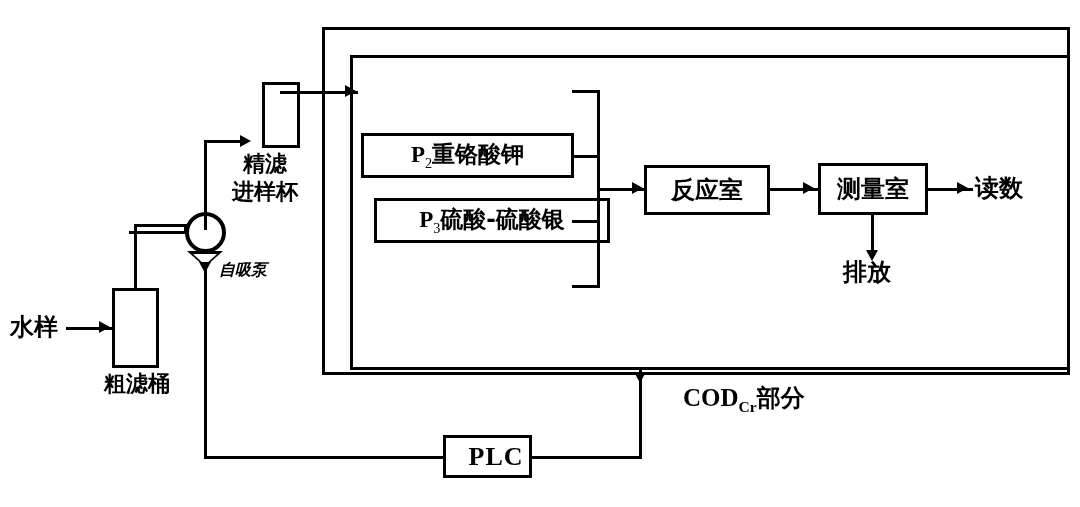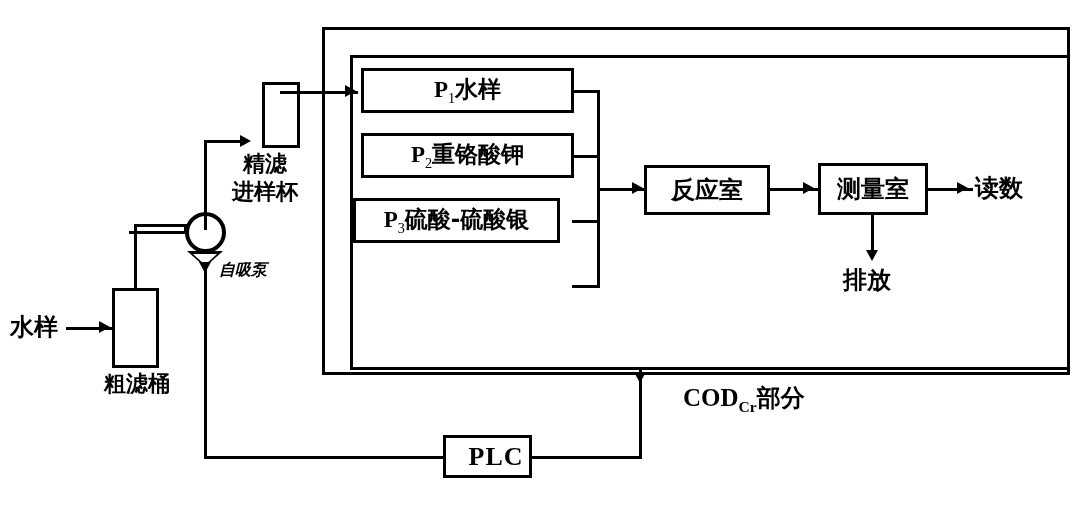--- a/index.html
+++ b/index.html
@@ -143,33 +143,28 @@
   <div class="hline" style="left:204px; top:140px; width:42px;"></div>
   <div class="ar ar-r" style="left:240px; top:135px;"></div>
 
   <div class="node" style="left:262px; top:82px; width:38px; height:66px;"></div>
   <div class="lbl cn" style="left:243px; top:152px; font-size:22px;">精滤</div>
   <div class="lbl cn" style="left:232px; top:180px; font-size:22px;">进样杯</div>
 
   <div class="hline" style="left:280px; top:91px; width:78px;"></div>
   <div class="ar ar-r" style="left:345px; top:85px;"></div>
 
-  <div class="node" style="left:361px; top:68px; width:213px; height:45px;">
-    <span class="pbox-text">
-      <span class="pfx">P</span><span class="sub">1</span><span class="cn">水样</span>
-    </span>
-  </div>
 
   <div class="node" style="left:361px; top:133px; width:213px; height:45px;">
     <span class="pbox-text">
       <span class="pfx">P</span><span class="sub">2</span><span class="cn">重铬酸钾</span>
     </span>
   </div>
 
-  <div class="node" style="left:353px; top:198px; width:207px; height:45px;">
+  <div class="node" style="left:374px; top:198px; width:236px; height:45px;">
     <span class="pbox-text">
       <span class="pfx">P</span><span class="sub">3</span><span class="cn">硫酸-硫酸银</span>
     </span>
   </div>
 
 
   <div class="hline" style="left:572px; top:90px; width:28px;"></div>
   <div class="hline" style="left:572px; top:155px; width:28px;"></div>
   <div class="hline" style="left:572px; top:220px; width:28px;"></div>
   <div class="hline" style="left:572px; top:285px; width:28px;"></div>
@@ -188,21 +183,21 @@
   <div class="node" style="left:818px; top:163px; width:110px; height:52px;">
     <span class="cn" style="font-size:24px;">测量室</span>
   </div>
 
   <div class="hline" style="left:928px; top:188px; width:45px;"></div>
   <div class="ar ar-r" style="left:957px; top:182px;"></div>
   <div class="lbl cn" style="left:975px; top:176px; font-size:24px;">读数</div>
 
   <div class="vline" style="left:871px; top:215px; height:43px;"></div>
   <div class="ar ar-d" style="left:866px; top:250px;"></div>
-  <div class="lbl cn" style="left:843px; top:268px; font-size:24px;">排放</div>
+  <div class="lbl cn" style="left:843px; top:260px; font-size:24px;">排放</div>
 
   <div class="lbl serif" style="left:683px; top:385px; font-size:25px; font-weight:bold;">
     <span>COD</span><span class="sub">Cr</span><span class="cn" style="font-size:24px;">部分</span>
   </div>
 
   <div class="vline" style="left:639px; top:370px; height:88px;"></div>
   <div class="ar ar-d" style="left:634px; top:372px;"></div>
   <div class="hline" style="left:530px; top:456px; width:112px;"></div>
 
   <div class="node" style="left:443px; top:435px; width:89px; height:43px;padding-left:17px;">

